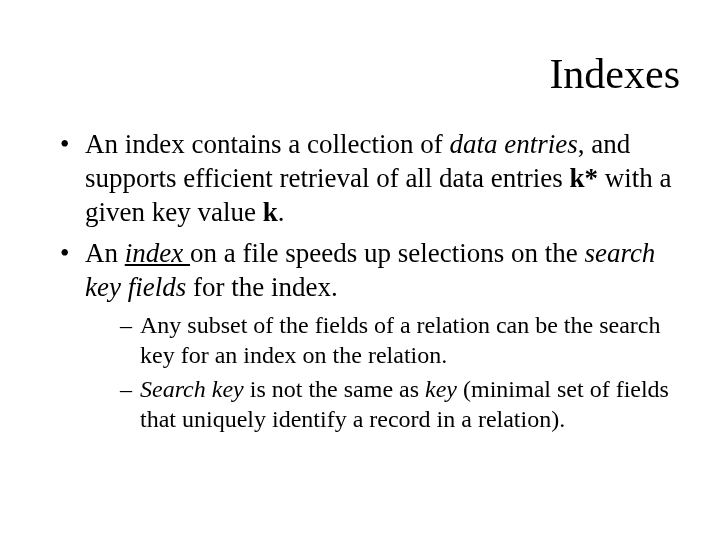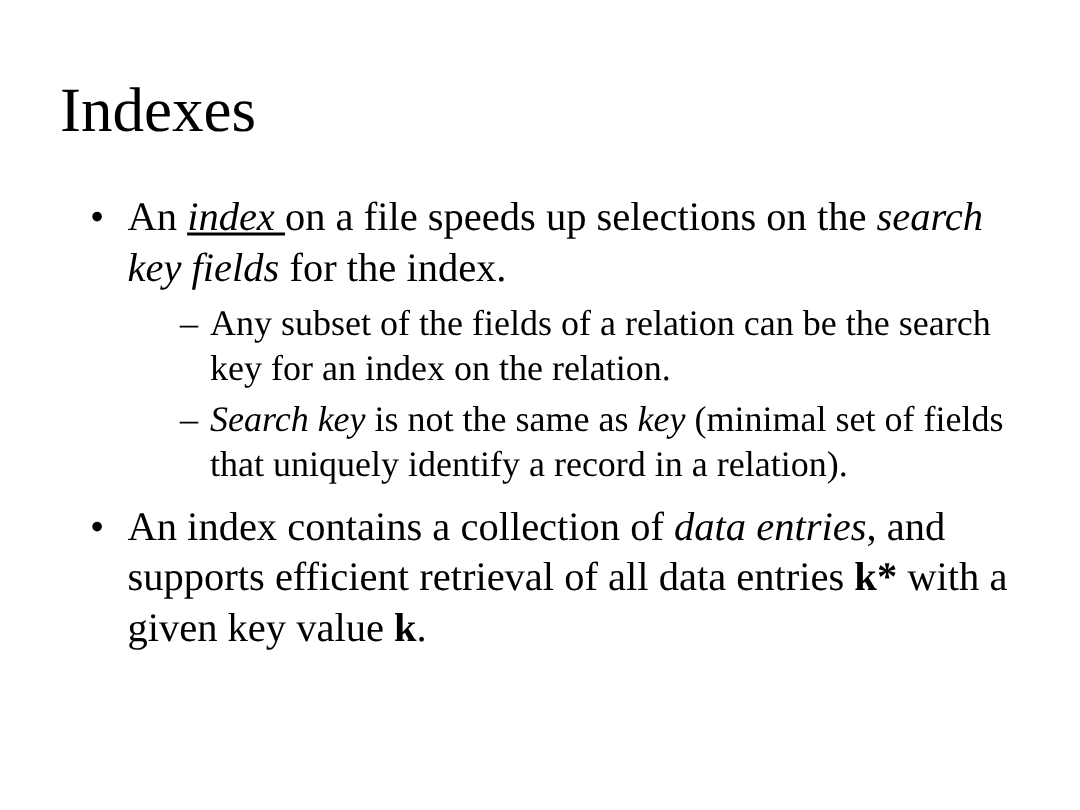--- a/index.html
+++ b/index.html
@@ -9,21 +9,21 @@
     }
     body {
       width: 720px;
       height: 540px;
       background: #ffffff;
       font-family: "Times New Roman", Times, serif;
       color: #000000;
       padding: 30px 40px;
     }
     .title {
-      text-align: left;
+      text-align: right;
       font-size: 42px;
       font-weight: normal;
       margin-bottom: 30px;
       margin-top: 20px;
     }
     .bullet-list {
       list-style: none;
       padding-left: 20px;
     }
     .bullet-item {
@@ -68,24 +68,24 @@
       font-weight: bold;
     }
   </style>
 </head>
 <body>
 
 <h1 class="title">Indexes</h1>
 
 <ul class="bullet-list">
   <li class="bullet-item">
+    <span>An index contains a collection of </span><span class="italic">data entries</span><span>, and supports efficient retrieval of all data entries </span><span class="bold">k*</span><span> with a given key value </span><span class="bold">k</span><span>.</span>
+  </li>
+  <li class="bullet-item">
     <span>An </span><span class="italic underline">index </span><span>on a file speeds up selections on the </span><span class="italic">search key fields</span><span> for the index.</span>
     <ul class="sub-list">
       <li class="sub-item">Any subset of the fields of a relation can be the search key for an index on the relation.</li>
       <li class="sub-item">
         <span class="italic">Search key</span><span> is </span><span>not</span><span> the same as </span><span class="italic">key</span><span> (minimal set of fields that uniquely identify a record in a relation).</span>
       </li>
     </ul>
   </li>
-  <li class="bullet-item">
-    <span>An index contains a collection of </span><span class="italic">data entries</span><span>, and supports efficient retrieval of all data entries </span><span class="bold">k*</span><span> with a given key value </span><span class="bold">k</span><span>.</span>
-  </li>
 </ul>
 
 </body></html>

